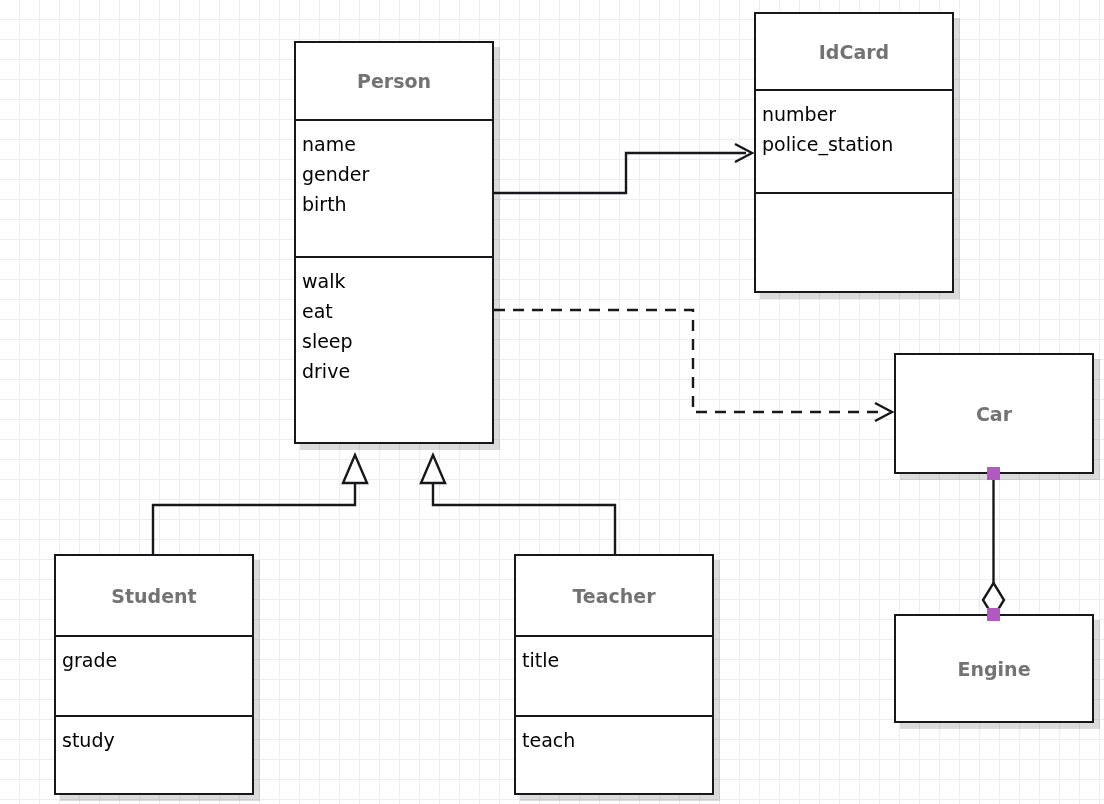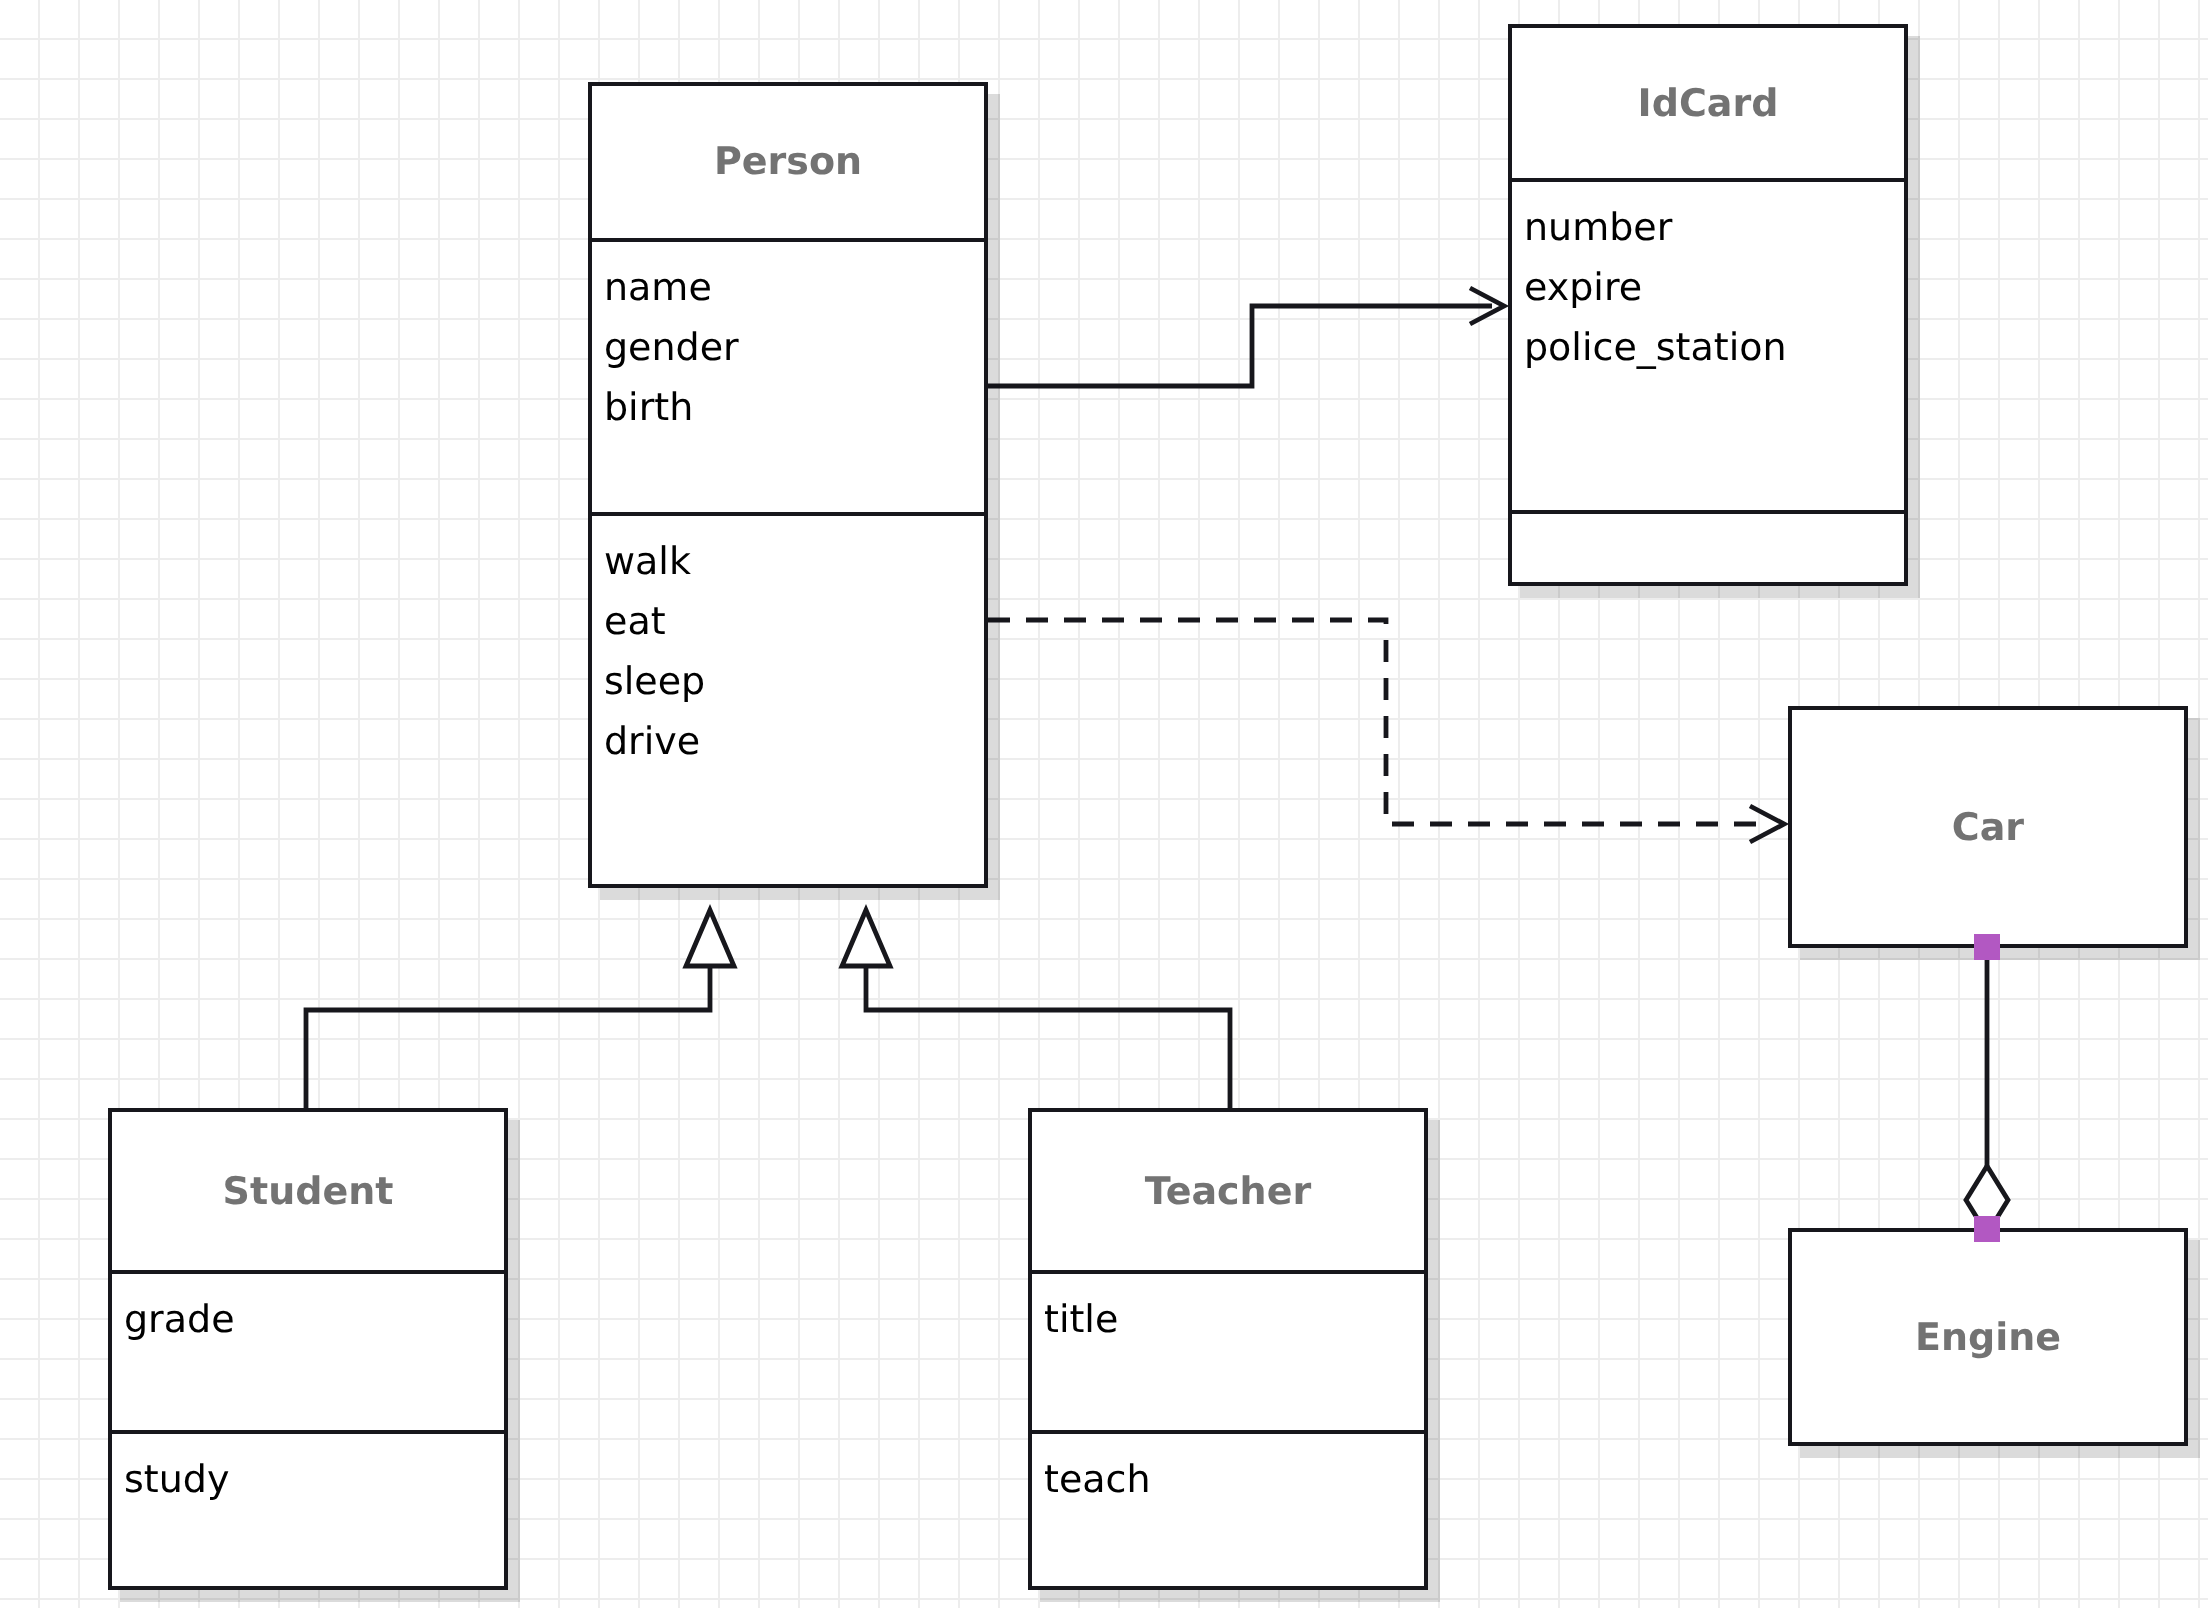--- a/index.html
+++ b/index.html
@@ -87,21 +87,21 @@
   }
 
   
   #class-person  { left: 294px; top: 41px;  width: 200px; height: 403px; }
   #class-person .cmp-name   { height: 76px; }
   #class-person .cmp-attrs  { height: 137px; }
   #class-person .cmp-ops    { flex: 1 1 auto; }
 
   #class-idcard  { left: 754px; top: 12px;  width: 200px; height: 281px; }
   #class-idcard .cmp-name   { height: 75px; }
-  #class-idcard .cmp-attrs  { height: 166px; }
+  #class-idcard .cmp-attrs  { height: 103px; }
   #class-idcard .cmp-ops    { flex: 1 1 auto; }
 
   #class-car     { left: 894px; top: 353px; width: 200px; height: 121px; }
   #class-engine  { left: 894px; top: 614px; width: 200px; height: 109px; }
 
   #class-student { left: 54px;  top: 554px; width: 200px; height: 241px; }
   #class-student .cmp-name  { height: 79px; }
   #class-student .cmp-attrs { height: 80px; }
   #class-student .cmp-ops   { flex: 1 1 auto; }
 
@@ -169,21 +169,20 @@
       <div class="member">eat</div>
       <div class="member">sleep</div>
       <div class="member">drive</div>
     </div>
   </div>
 
   <div class="uml-class" id="class-idcard">
     <div class="compartment cmp-name class-name">IdCard</div>
     <div class="compartment cmp-attrs members">
       <div class="member">number</div>
-      <div class="member">expire</div>
       <div class="member">police_station</div>
     </div>
     <div class="compartment cmp-ops members"></div>
   </div>
 
   <div class="uml-class title-only" id="class-car">
     <div class="compartment class-name">Car</div>
   </div>
 
   <div class="uml-class title-only" id="class-engine">

